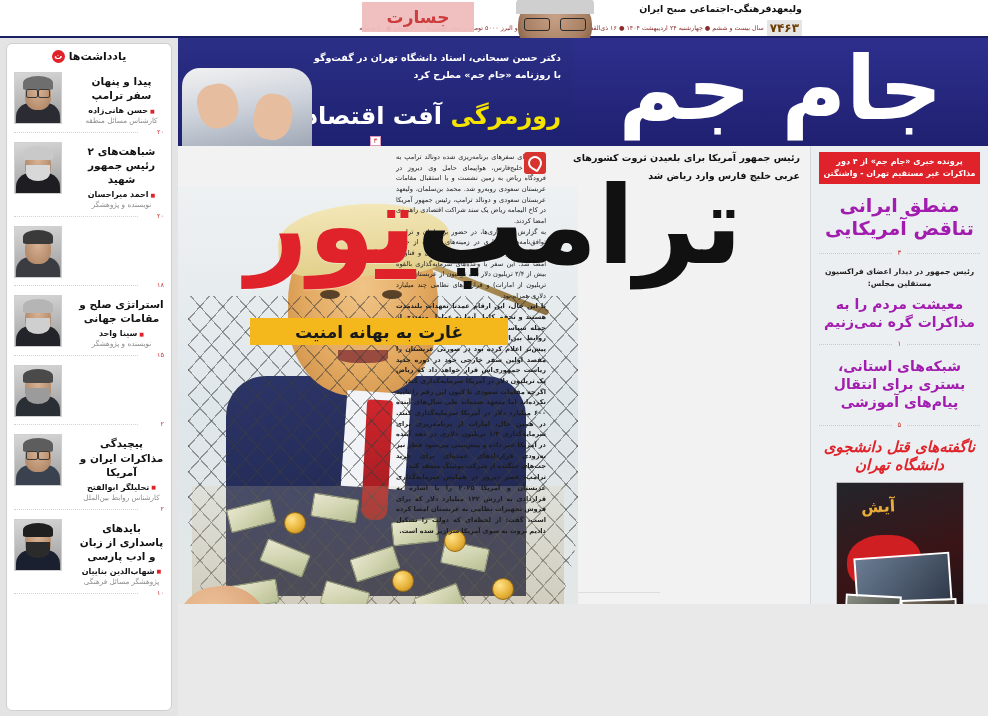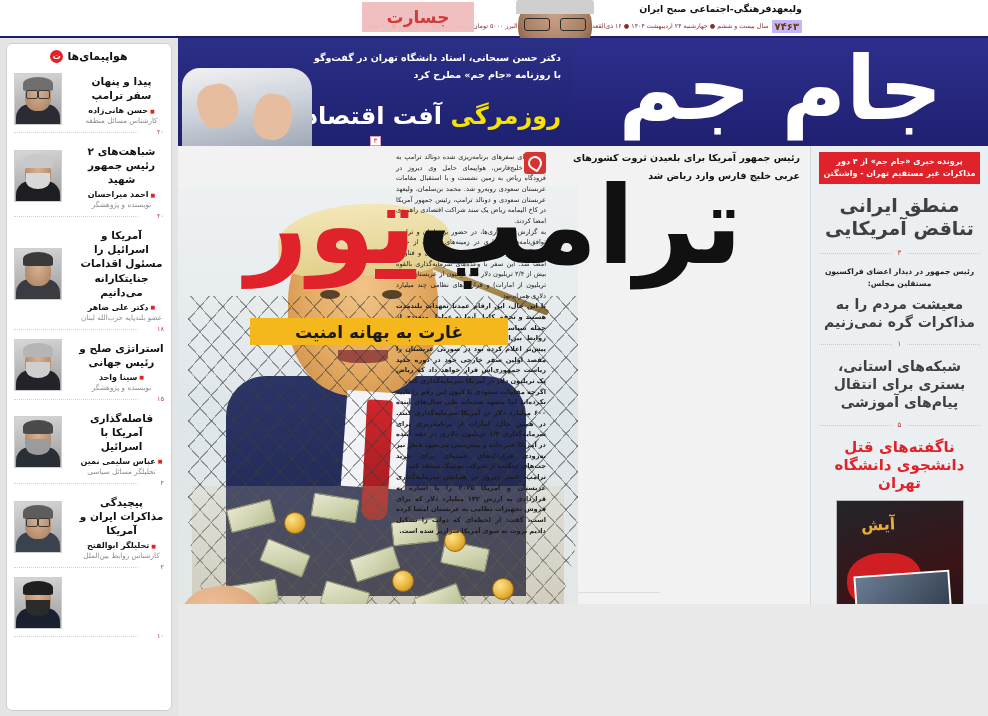--- a/index.html
+++ b/index.html
@@ -23,22 +23,22 @@
   .masthead-sub {
     position: absolute; top: 3px; right: 8px;
     font-size: 9.5px; font-weight: bold; color: #111; letter-spacing: -.2px;
   }
   .dateline {
     position: absolute; top: 20px; right: 8px; left: 10px;
     font-size: 6.3px; color: #8a2b2b; text-align: right;
     white-space: nowrap; overflow: hidden; direction: rtl;
   }
   .issue-badge {
-    display: inline-block; background: #c4b5fd; color: #6b3b00;
-    font-size: 10px; font-weight: bold; padding: 1px 3px; border-radius: 1px;
+    display: inline-block; background: #e5e5e5; color: #6b3b00;
+    font-size: 12px; font-weight: bold; padding: 1px 3px; border-radius: 1px;
     margin-left: 3px; vertical-align: middle;
   }
   .brand-watermark {
     position: absolute; top: 2px; right: 336px;
     width: 112px; height: 30px;
     background: #f0bdbd;
     display: flex; align-items: center; justify-content: center;
     color: #c33; font-size: 17px; font-weight: bold;
     letter-spacing: 1px; opacity: .95;
   }
@@ -275,24 +275,24 @@
     font-size: 8px; font-weight: bold; line-height: 1.5;
     padding: 4px 4px; margin-bottom: 10px;
   }
   .side-item { margin-bottom: 4px; }
   .side-kicker {
     font-size: 7.6px; line-height: 1.6; color: #222; text-align: center;
     font-weight: bold; margin-bottom: 4px;
   }
   .side-headline {
     font-size: 19px; font-weight: bold; line-height: 1.22;
-    color: #404040; text-align: center; letter-spacing: -.5px;
+    color: #a21caf; text-align: center; letter-spacing: -.5px;
   }
   .side-headline.sm { font-size: 14px; line-height: 1.3; text-align: center; }
-  .side-headline.red { color: #e0232b; font-size: 15px; }
+  .side-headline.red { color: #e0232b; font-size: 15px; font-style: italic; }
   .pgmark {
     text-align: center; font-size: 7px; color: #c33;
     margin: 9px 0 9px 0; position: relative;
   }
   .pgmark::before {
     content: ""; position: absolute; top: 50%; left: 0; right: 0;
     border-top: 1px dotted #c9c9c9; z-index: 0;
   }
   .pgmark span { background: #eceff1; padding: 0 6px; position: relative; z-index: 1; }
   .side-photo {
@@ -338,21 +338,21 @@
     display: flex; align-items: center; justify-content: center;
     gap: 4px; margin-bottom: 6px;
   }
   .notes-head .title { font-size: 11px; font-weight: bold; color: #111; }
   .notes-icon {
     width: 13px; height: 13px; border-radius: 50%;
     background: #e0232b; color: #fff; font-size: 8px; font-weight: bold;
     display: flex; align-items: center; justify-content: center;
   }
   .note {
-    display: flex; flex-direction: row-reverse; align-items: center;
+    display: flex; flex-direction: row-reverse; align-items: flex-start;
     gap: 17px; padding: 3px 0 0 0;
   }
   .note-text { flex: 1; text-align: center; padding-top: 2px; }
   .note-title {
     font-size: 10.5px; font-weight: bold; color: #111;
     line-height: 1.34; letter-spacing: -.3px;
   }
   .note-author {
     font-size: 8px; font-weight: bold; color: #111; margin-top: 4px;
   }
@@ -550,21 +550,21 @@
             <div class="sp-photo3"></div>
           </div>
         </div>
 
       </div>
     </div>
 
     <div class="notes-panel">
       <div class="notes-card">
         <div class="notes-head">
-          <span class="title">هواپیمای‌ها</span>
+          <span class="title">یادداشت‌ها</span>
           <span class="notes-icon">ت</span>
         </div>
 
         <div class="note">
           <div class="note-photo">
             <div class="np-bg"></div>
               <div class="np-body" style="background:#2b2b33"></div>
             <div class="np-head"></div>
               <div class="np-hair" style="background:#6e6e6e"></div>
             <div class="np-glass"></div>
@@ -593,57 +593,47 @@
         </div>
         <div class="note-sep"><span>۲۰</span></div>
 
         <div class="note">
           <div class="note-photo">
             <div class="np-bg"></div>
               <div class="np-body" style="background:#3b3b42"></div>
             <div class="np-head"></div>
               <div class="np-hair" style="background:#3a3a3a"></div>
           </div>
-          <div class="note-text">
-            <div class="note-title">آمریکا و اسرائیل را مسئول اقدامات جنایتکارانه می‌دانیم</div>
-            <div class="note-author">دکتر علی ضاهر</div>
-            <div class="note-role">عضو بلندپایه حزب‌الله لبنان</div>
-          </div>
         </div>
         <div class="note-sep"><span>۱۸</span></div>
 
         <div class="note">
           <div class="note-photo">
             <div class="np-bg"></div>
               <div class="np-body" style="background:#23232a"></div>
             <div class="np-head"></div>
               <div class="np-hair" style="background:#b5b5b5"></div>
             <div class="np-beard" style="background:#cfcfcf"></div>
           </div>
           <div class="note-text">
-            <div class="note-title">استراتژی صلح و رئیس جهانی</div>
+            <div class="note-title">استراتژی صلح و مقامات جهانی</div>
             <div class="note-author">سینا واحد</div>
             <div class="note-role">نویسنده و پژوهشگر</div>
           </div>
         </div>
         <div class="note-sep"><span>۱۵</span></div>
 
         <div class="note">
           <div class="note-photo">
             <div class="np-bg"></div>
               <div class="np-body" style="background:#2a2f36"></div>
             <div class="np-head"></div>
               <div class="np-hair" style="background:#4a4a4a"></div>
             <div class="np-beard" style="background:#9b9b9b"></div>
           </div>
-          <div class="note-text">
-            <div class="note-title">فاصله‌گذاری آمریکا با اسرائیل</div>
-            <div class="note-author">عباس سلیمی نمین</div>
-            <div class="note-role">تحلیلگر مسائل سیاسی</div>
-          </div>
         </div>
         <div class="note-sep"><span>۲</span></div>
 
         <div class="note">
           <div class="note-photo">
             <div class="np-bg"></div>
               <div class="np-body" style="background:#3a4250"></div>
             <div class="np-head"></div>
               <div class="np-hair" style="background:#5d5d5d"></div>
             <div class="np-glass"></div>
@@ -657,19 +647,24 @@
         <div class="note-sep"><span>۲</span></div>
 
         <div class="note">
           <div class="note-photo">
             <div class="np-bg"></div>
               <div class="np-body" style="background:#1b2030"></div>
             <div class="np-head"></div>
               <div class="np-hair" style="background:#1f1f1f"></div>
             <div class="np-beard" style="background:#2b2b2b"></div>
           </div>
+          <div class="note-text">
+            <div class="note-title">بایدهای پاسداری از زبان و ادب پارسی</div>
+            <div class="note-author">شهاب‌الدین بناییان</div>
+            <div class="note-role">پژوهشگر مسائل فرهنگی</div>
+          </div>
         </div>
         <div class="note-sep"><span>۱۰</span></div>
       </div>
     </div>
 
   </div>
 </div>
 
 </body></html>

